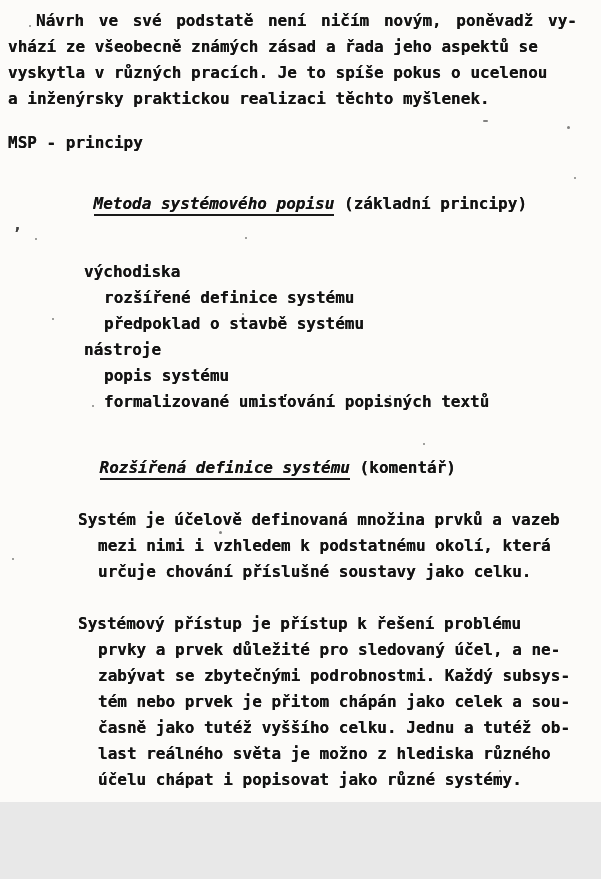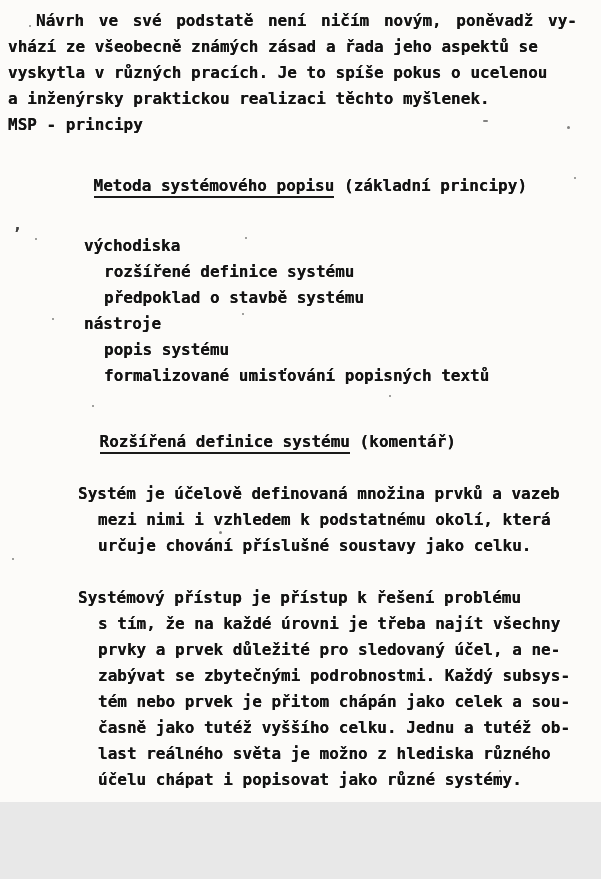--- a/index.html
+++ b/index.html
@@ -13,31 +13,31 @@
     padding:8px 0 0 8px;
     color:#131313;
     font-family:"DejaVu Sans Mono","Liberation Mono",monospace;
     font-weight:700;
     font-size:16px;
     line-height:26px;
     text-shadow:0 0 0.6px rgba(12,12,12,.85);
   }
   .l{white-space:pre;}
   .ind{padding-left:28px;word-spacing:5px;}
-  .msp{}
+  .msp{margin-top:18px;}
   .h1x{padding-left:47px;margin-top:9px;}
   .h2x{padding-left:53px;margin-top:14px;}
-  .list-start{margin-top:8px;}
+  .list-start{margin-top:16px;}
   .lv1{padding-left:76px;}
   .lv2{padding-left:96px;}
   .b1{padding-left:70px;}
   .b2{padding-left:90px;}
   .ps1{}
   .pa1{margin-top:26px;}
-  .u{border-bottom:2.4px solid #1a1a1a;padding-bottom:1px;}
+  .u{border-bottom:2.4px solid #1a1a1a;padding-bottom:1px;font-style:italic;}
   .speck{position:absolute;background:#1d1d1d;border-radius:50%;opacity:.55;}
   .dash{border-radius:1px;}
   .mark{position:absolute;font-size:15px;line-height:1;opacity:.8;}
 </style>
 </head>
 <body>
 
 <div class="page">
 
   <div>
@@ -67,21 +67,20 @@
   </div>
 
   <div>
     <div class="l b1 ps1">Systém je účelově definovaná množina prvků a vazeb</div>
     <div class="l b2">mezi nimi i vzhledem k podstatnému okolí, která</div>
     <div class="l b2">určuje chování příslušné soustavy jako celku.</div>
   </div>
 
   <div>
     <div class="l b1 pa1">Systémový přístup je přístup k řešení problému</div>
-    <div class="l b2">s tím, že na každé úrovni je třeba najít všechny</div>
     <div class="l b2">prvky a prvek důležité pro sledovaný účel, a ne-</div>
     <div class="l b2">zabývat se zbytečnými podrobnostmi. Každý subsys-</div>
     <div class="l b2">tém nebo prvek je přitom chápán jako celek a sou-</div>
     <div class="l b2">časně jako tutéž vyššího celku. Jednu a tutéž ob-</div>
     <div class="l b2">last reálného světa je možno z hlediska různého</div>
     <div class="l b2">účelu chápat i popisovat jako různé systémy.</div>
   </div>
 
   <span class="mark" style="left:13px;top:218px;">,</span>
   <div class="speck" style="left:29px;top:25px;width:2px;height:2px;"></div>

